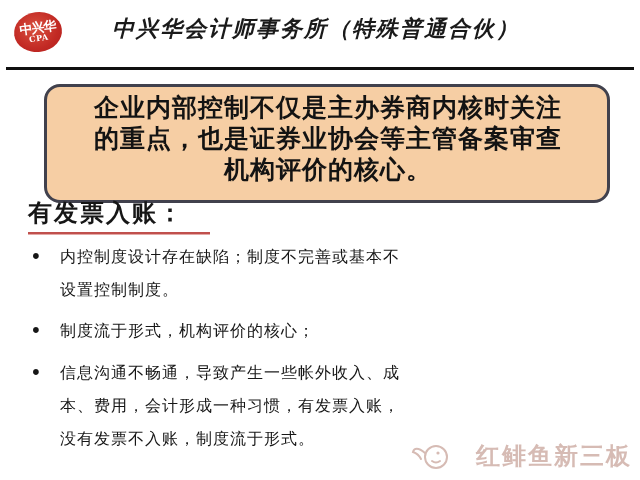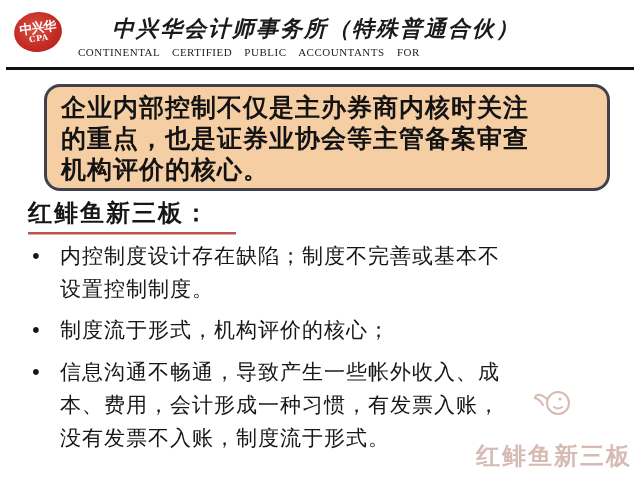--- a/index.html
+++ b/index.html
@@ -42,21 +42,22 @@
     width: 628px; height: 3px; background: #101010;
   }
 
   
   .highlight-box {
     position: absolute; left: 44px; top: 84px;
     width: 534px; height: 86px;
     background: #F6CEA4;
     border: 3px solid #41414D;
     border-radius: 16px;
-    padding: 5px 12px 10px 14px;
+    padding: 5px 12px 22px 14px;
+    text-align: center;
   }
   .highlight-text {
     font-size: 25px; font-weight: bold; color: #131313;
     line-height: 31px; letter-spacing: 1px;
     white-space: pre-line;
   }
 
   
   .section-heading {
     position: absolute; left: 28px; top: 197px;
@@ -71,59 +72,57 @@
   
   .bullet-list { position: absolute; left: 30px; top: 240px; width: 596px; }
   .bullet-row { display: flex; margin-bottom: 8px; }
   .bullet-dot {
     flex: 0 0 auto;
     width: 30px; font-size: 20px; line-height: 33px; color: #161616;
     padding-top: 1px;
   }
   .bullet-text {
     flex: 1 1 auto;
-    font-size: 21px; line-height: 33px; color: #161616;
+    font-size: 16px; line-height: 33px; color: #161616;
     letter-spacing: 1px;
     white-space: pre-line;
   }
 
   
   .watermark {
     position: absolute; right: 8px; bottom: 8px;
     display: flex; align-items: center; gap: 22px;
     color: #D6BBB4;
-    flex-direction: column;
   }
   .watermark-fish { width: 44px; height: 32px; }
   .watermark-label {
     font-size: 24px; font-weight: bold; letter-spacing: 2px;
     color: #D6BBB4;
     font-family: "DejaVu Sans", "Liberation Sans", sans-serif;
   }
 </style>
 </head>
 <body>
 
 <div class="header">
   <div class="logo">
     <span class="logo-chars">中兴华</span>
     <span class="logo-cpa">CPA</span>
   </div>
   <div class="company-cn">中兴华会计师事务所（特殊普通合伙）</div>
-  <div class="company-en">CONTINENTAL CERTIFIED PUBLIC ACCOUNTANTS FOR</div>
   <div class="header-divider"></div>
 </div>
 
 <div class="highlight-box">
   <div class="highlight-text">企业内部控制不仅是主办券商内核时关注
 的重点，也是证券业协会等主管备案审查
 机构评价的核心。</div>
 </div>
 
-<div class="section-heading">红鲱鱼新三板：</div>
+<div class="section-heading">有发票入账：</div>
 
 <div class="bullet-list">
   <div class="bullet-row">
     <span class="bullet-dot">•</span>
     <div class="bullet-text">内控制度设计存在缺陷；制度不完善或基本不
 设置控制制度。</div>
   </div>
   <div class="bullet-row">
     <span class="bullet-dot">•</span>
     <div class="bullet-text">制度流于形式，机构评价的核心；</div>

